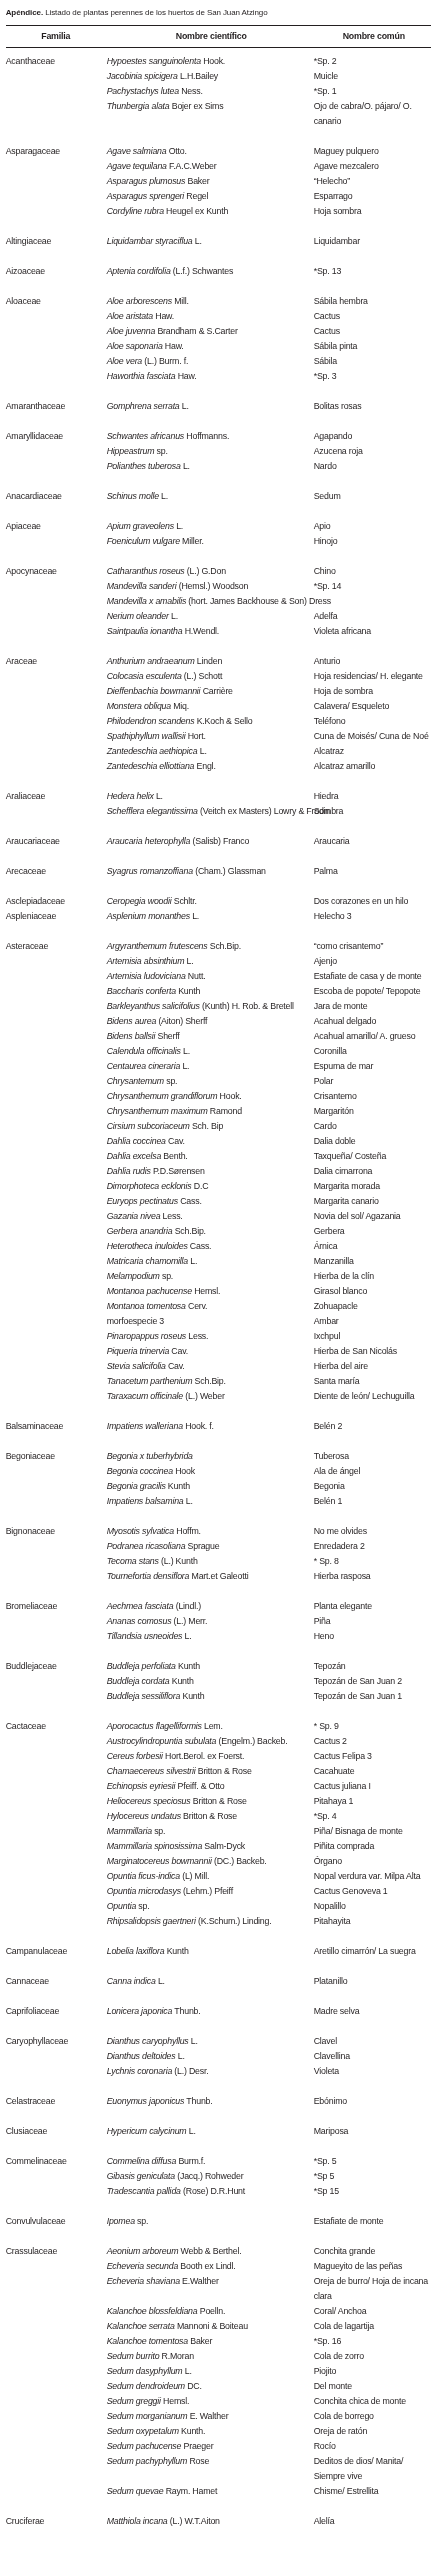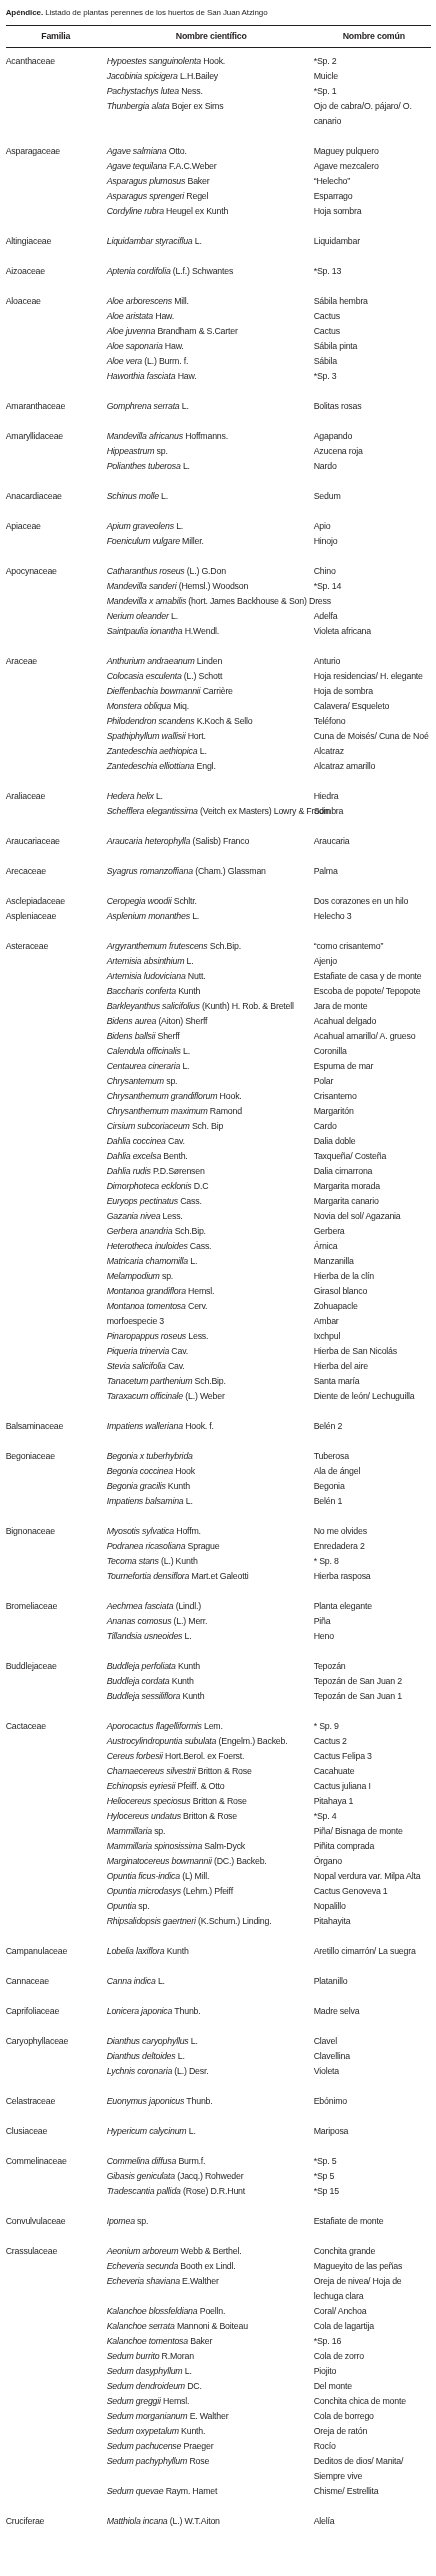--- a/index.html
+++ b/index.html
@@ -134,21 +134,21 @@
           <div class="row">
             <div class="sci"><i>Gomphrena serrata</i><span> L.</span></div>
             <div class="com">Bolitas rosas</div>
           </div>
         </div>
       </div>
       <div class="family">
         <div class="fam-name">Amaryllidaceae</div>
         <div class="rows">
           <div class="row">
-            <div class="sci"><i>Mandevilla africanus</i><span> Hoffmanns.</span></div>
+            <div class="sci"><i>Schwantes africanus</i><span> Hoffmanns.</span></div>
             <div class="com">Agapando</div>
           </div>
           <div class="row">
             <div class="sci"><i>Hippeastrum</i><span> sp.</span></div>
             <div class="com">Azucena roja</div>
           </div>
           <div class="row">
             <div class="sci"><i>Polianthes tuberosa</i><span> L.</span></div>
             <div class="com">Nardo</div>
           </div>
@@ -376,21 +376,21 @@
           </div>
           <div class="row">
             <div class="sci"><i>Matricaria chamomilla</i><span> L.</span></div>
             <div class="com">Manzanilla</div>
           </div>
           <div class="row">
             <div class="sci"><i>Melampodium</i><span> sp.</span></div>
             <div class="com">Hierba de la clín</div>
           </div>
           <div class="row">
-            <div class="sci"><i>Montanoa grandiflora</i><span> Hemsl.</span></div>
+            <div class="sci"><i>Montanoa pachucense</i><span> Hemsl.</span></div>
             <div class="com">Girasol blanco</div>
           </div>
           <div class="row">
             <div class="sci"><i>Montanoa tomentosa</i><span> Cerv.</span></div>
             <div class="com">Zohuapacle</div>
           </div>
           <div class="row">
             <div class="sci"><i></i><span>morfoespecie 3</span></div>
             <div class="com">Ambar</div>
           </div>
@@ -656,21 +656,21 @@
           <div class="row">
             <div class="sci"><i>Aeonium arboreum</i><span>  Webb &amp; Berthel.</span></div>
             <div class="com">Conchita grande</div>
           </div>
           <div class="row">
             <div class="sci"><i>Echeveria secunda</i><span> Booth ex Lindl.</span></div>
             <div class="com">Magueyito de las peñas</div>
           </div>
           <div class="row">
             <div class="sci"><i>Echeveria shaviana</i><span> E.Walther</span></div>
-            <div class="com">Oreja de nivea/ Hoja de lechuga clara</div>
+            <div class="com">Oreja de burro/ Hoja de incana clara</div>
           </div>
           <div class="row">
             <div class="sci"><i>Kalanchoe blossfeldiana</i><span> Poelln.</span></div>
             <div class="com">Coral/ Anchoa</div>
           </div>
           <div class="row">
             <div class="sci"><i>Kalanchoe serrata</i><span> Mannoni &amp; Boiteau</span></div>
             <div class="com">Cola de lagartija</div>
           </div>
           <div class="row">

